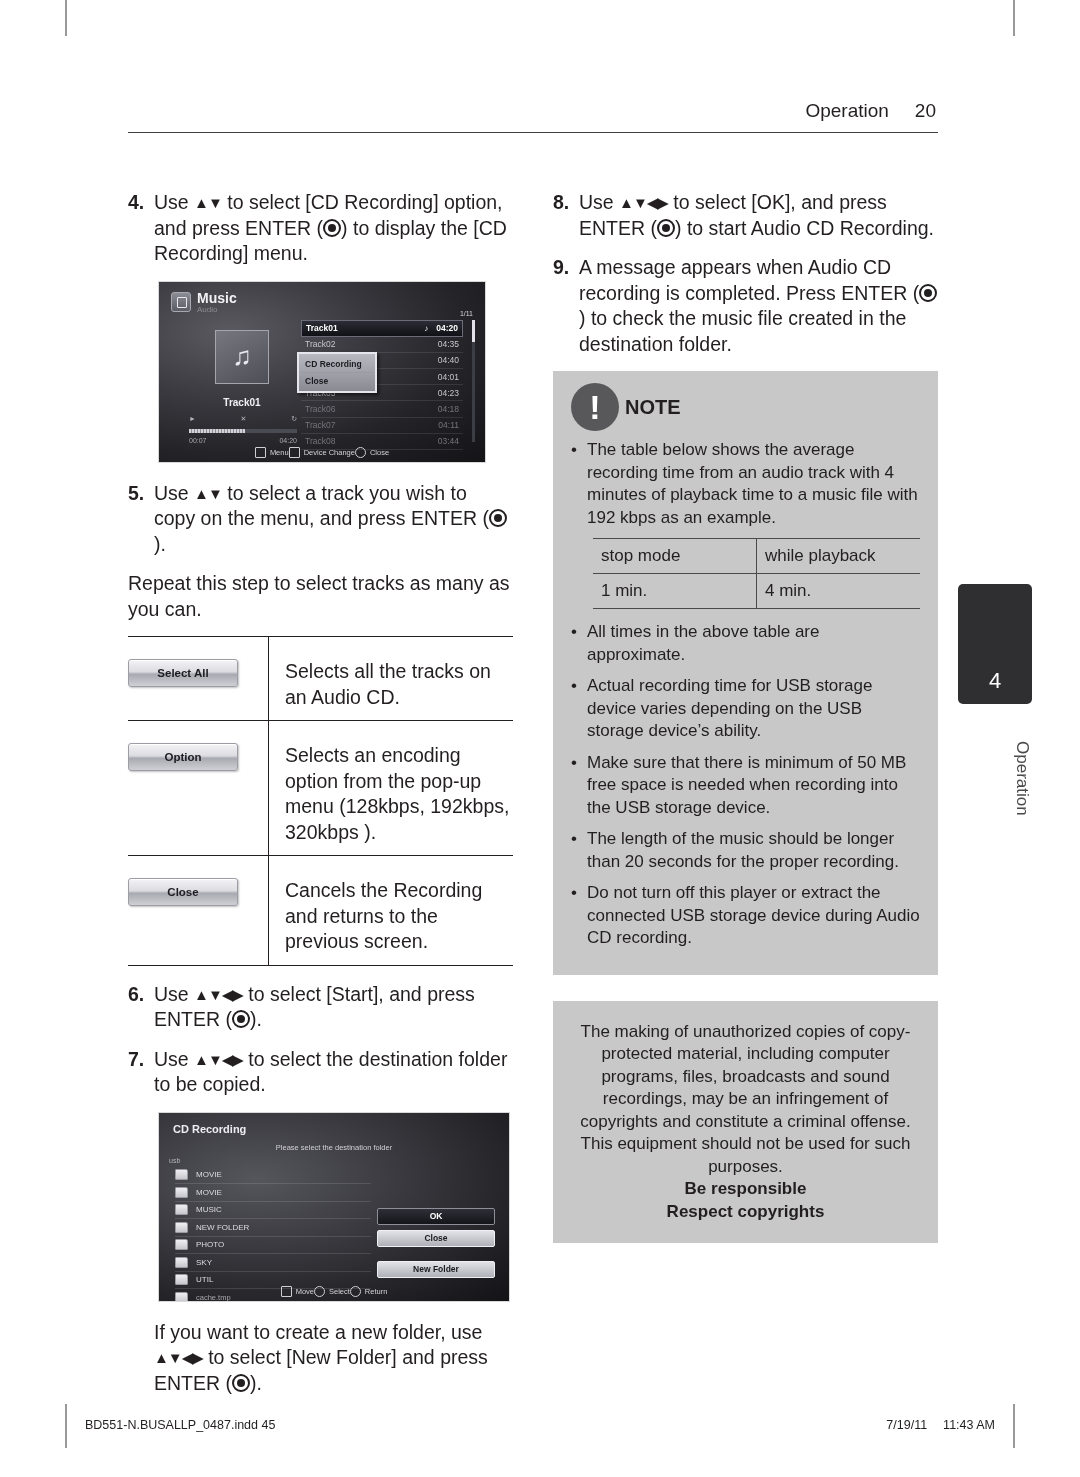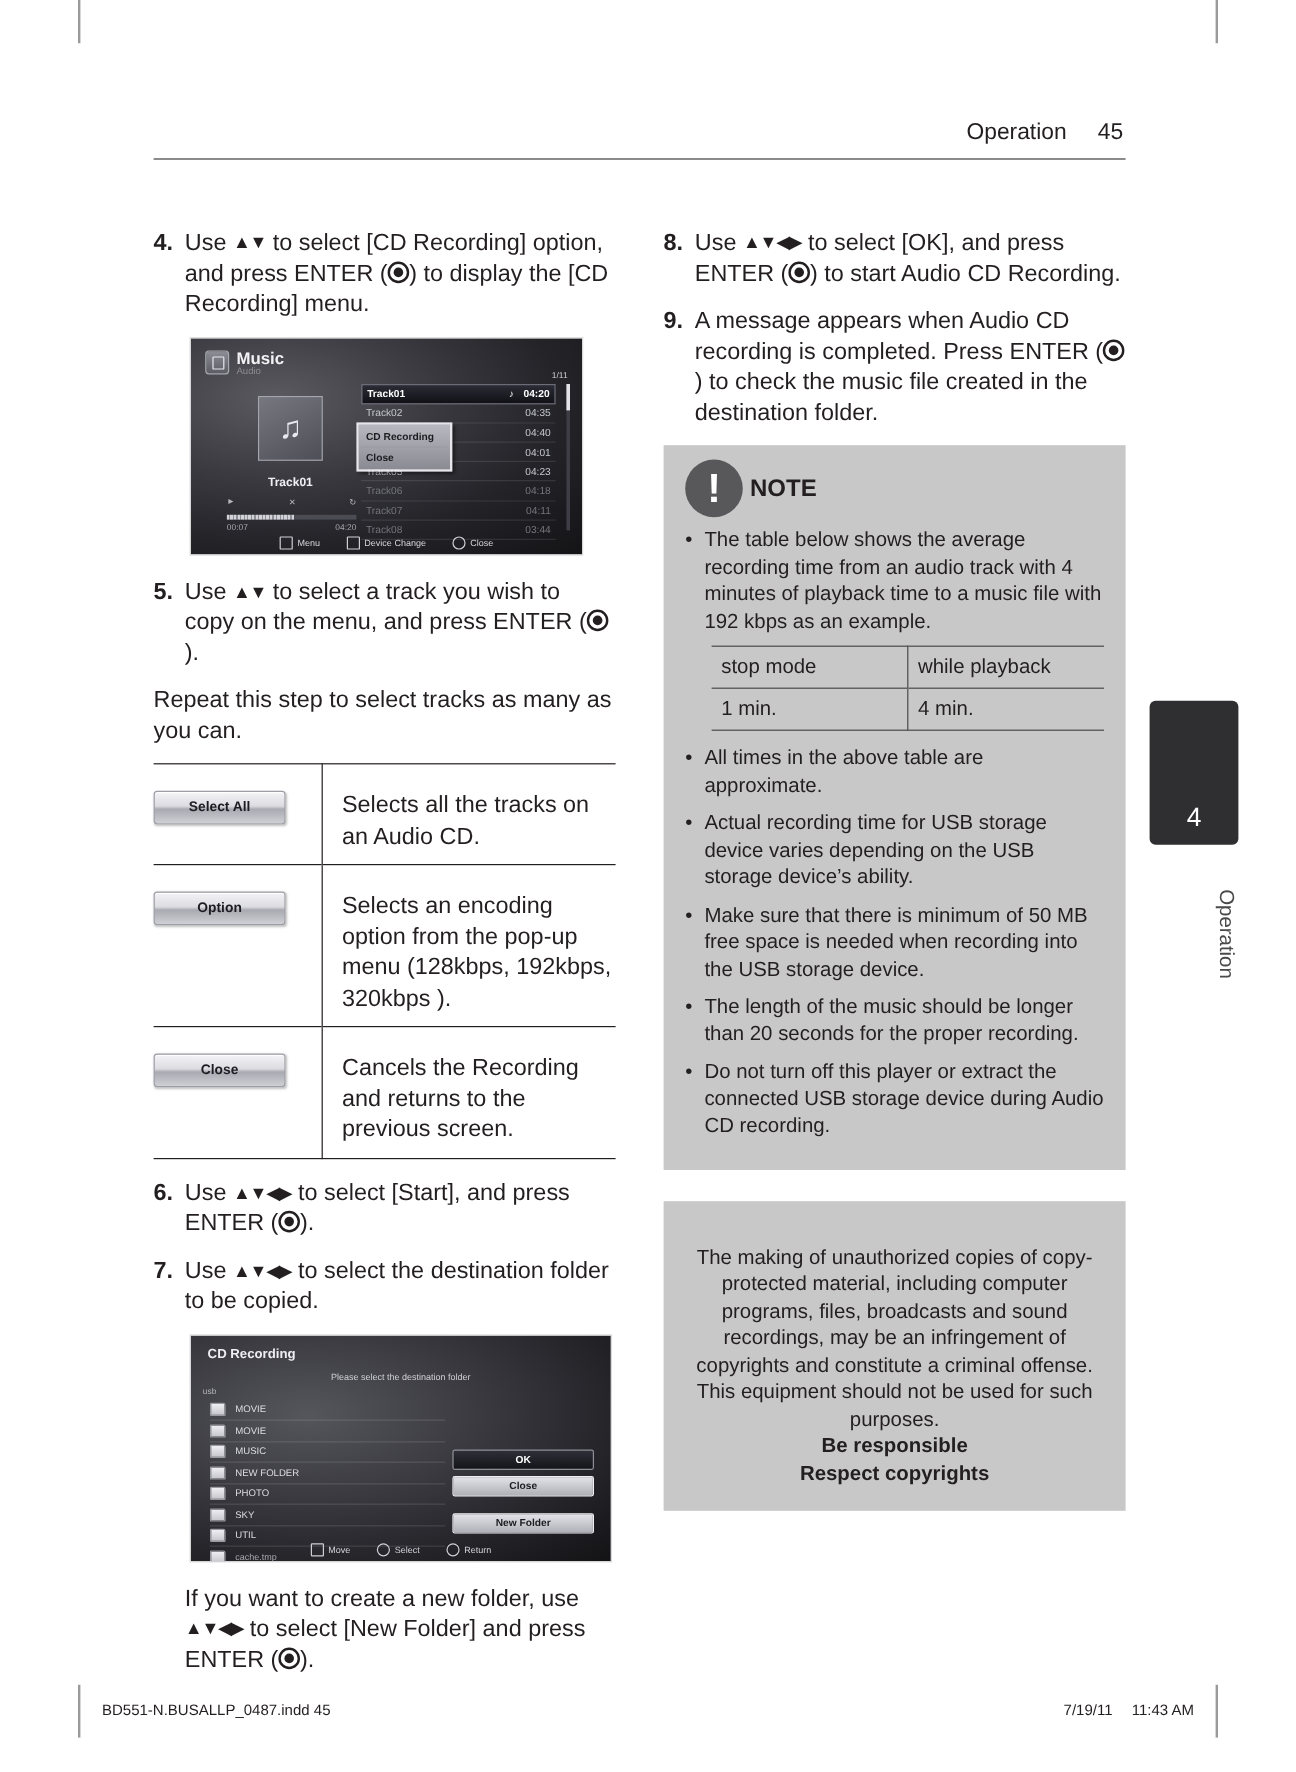--- a/index.html
+++ b/index.html
@@ -275,21 +275,20 @@
     color: #1b1b20;
     padding: 3px 4px;
     border-bottom: 1px solid #9a9aa2;
   }
   .popup-item:last-child { border-bottom: none; }
   .statusbar {
     position: absolute;
     left: 0; right: 0; bottom: 4px;
     display: flex;
     justify-content: center;
-    gap: 22px;
     color: #d3d3d9;
     font-size: 7.5px;
     align-items: center;
   }
   .sb-item { display: flex; align-items: center; gap: 4px; }
   .sb-key {
     width: 9px; height: 9px;
     border: 1px solid #cfcfd6;
     border-radius: 1px;
     display: inline-block;
@@ -459,21 +458,21 @@
     line-height: 22px;
     width: 50%;
   }
   .note-table td.col1 { border-right: 1.4px solid #4a4a4a; }
   .note-table tr:last-child td { border-bottom: 1.4px solid #4a4a4a; }
 
   
   .copy-box {
     background: #c8c8c8;
     margin-top: 26px;
-    padding: 36px 22px 20px 22px;
+    padding: 20px 22px 20px 22px;
     text-align: center;
     font-size: 17px;
     line-height: 22.5px;
     color: #231f20;
   }
   .copy-strong { font-weight: bold; }
 
   
   #side-tab {
     position: absolute;
@@ -524,21 +523,21 @@
 <body>
 
 <div class="crop v tl"></div>
 <div class="crop v tr"></div>
 <div class="crop v fl"></div>
 <div class="crop v fr"></div>
 
 <div id="page-header">
   <div class="header-row">
     <span>Operation</span>
-    <span>45</span>
+    <span>20</span>
   </div>
   <div class="header-rule"></div>
 </div>
 
 <div id="body-cols">
 
   <div class="col">
 
     <div class="step">
       <span class="step-num">4.</span>

